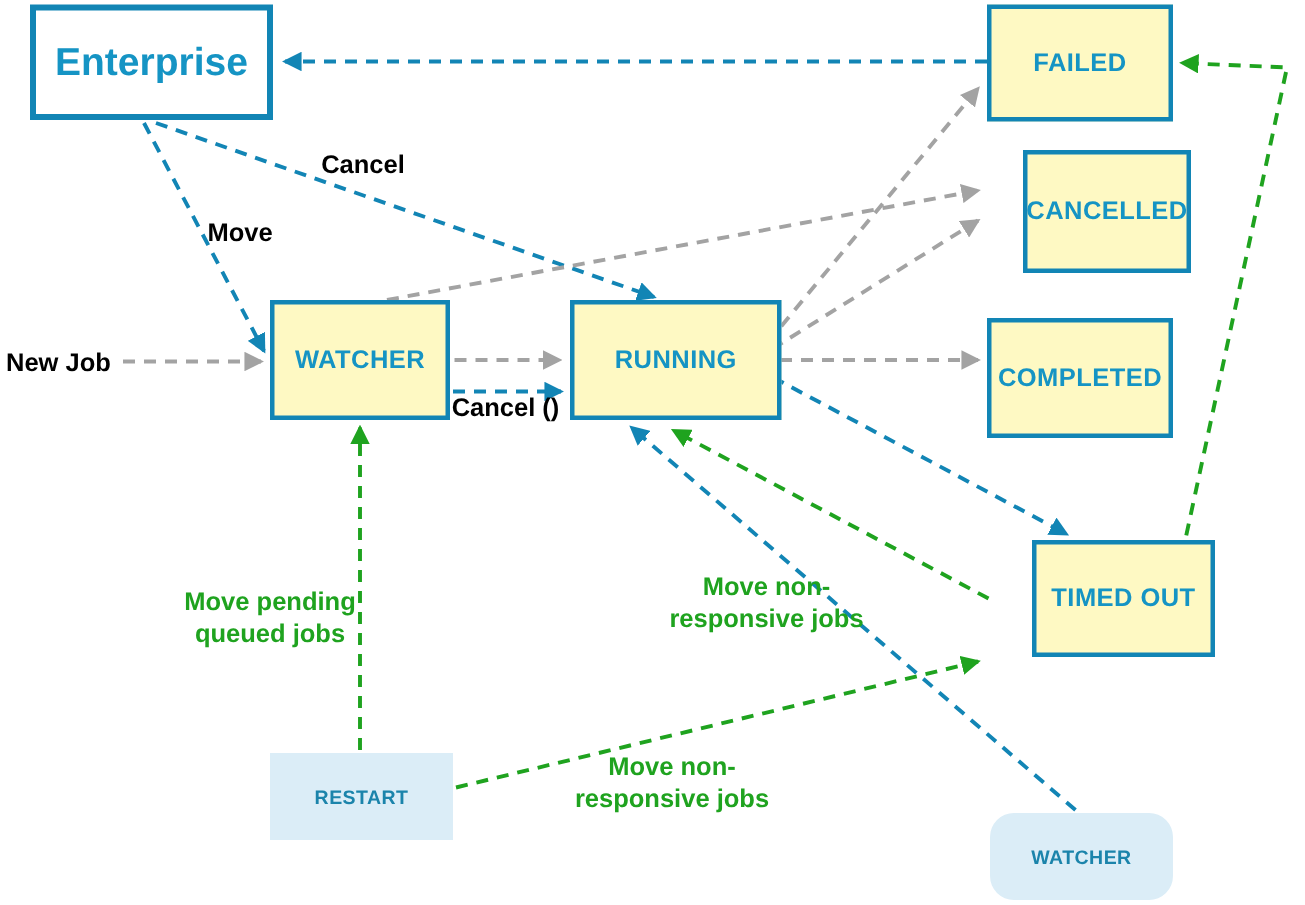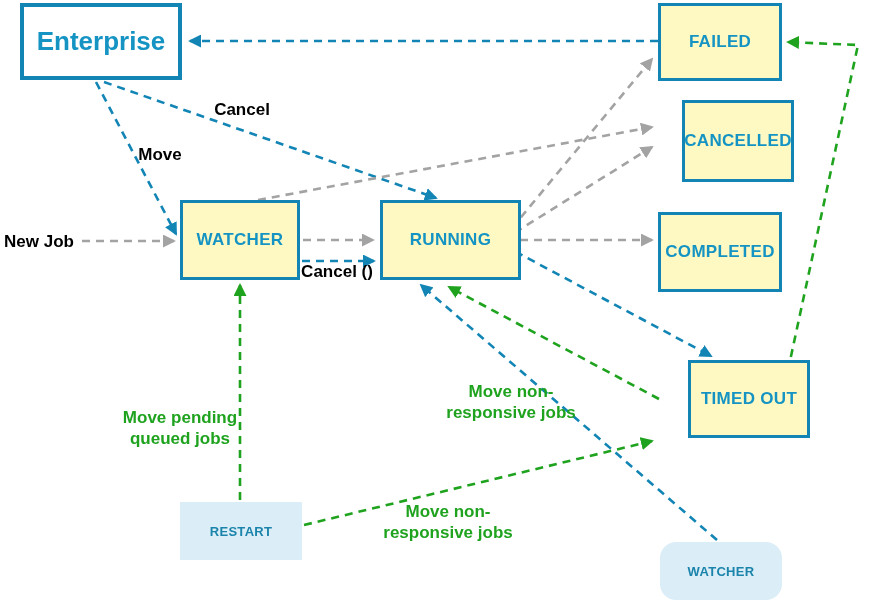--- a/index.html
+++ b/index.html
@@ -92,20 +92,20 @@
       </div>
       <div class="node soft" style="left: 660px; top: 542px; width: 122px; height: 58px; border-radius: 16px;">
         <span>WATCHER</span>
       </div>
     </div>
   <div id="labels-layer">
       <div class="edge-label" style="left: 242px; top: 110px; transform: translate(-50%, -50%); color: rgb(0, 0, 0);">Cancel</div>
       <div class="edge-label" style="left: 160px; top: 155px; transform: translate(-50%, -50%); color: rgb(0, 0, 0);">Move</div>
       <div class="edge-label left" style="left: 4px; top: 242px; transform: translate(0px, -50%); color: rgb(0, 0, 0);">New Job</div>
       <div class="edge-label" style="left: 337px; top: 272px; transform: translate(-50%, -50%); color: rgb(0, 0, 0);">Cancel ()</div>
-      <div class="edge-label" style="left: 180px; top: 428px; transform: translate(-50%, -50%); color: rgb(31, 163, 31);">Move pending
+      <div class="edge-label" style="left: 180px; top: 412px; transform: translate(-50%, -50%); color: rgb(31, 163, 31);">Move pending
 queued jobs</div>
       <div class="edge-label" style="left: 511px; top: 402px; transform: translate(-50%, -50%); color: rgb(31, 163, 31);">Move non-
 responsive jobs</div>
       <div class="edge-label" style="left: 448px; top: 522px; transform: translate(-50%, -50%); color: rgb(31, 163, 31);">Move non-
 responsive jobs</div>
     </div>
 </div>
 
 </body></html>

